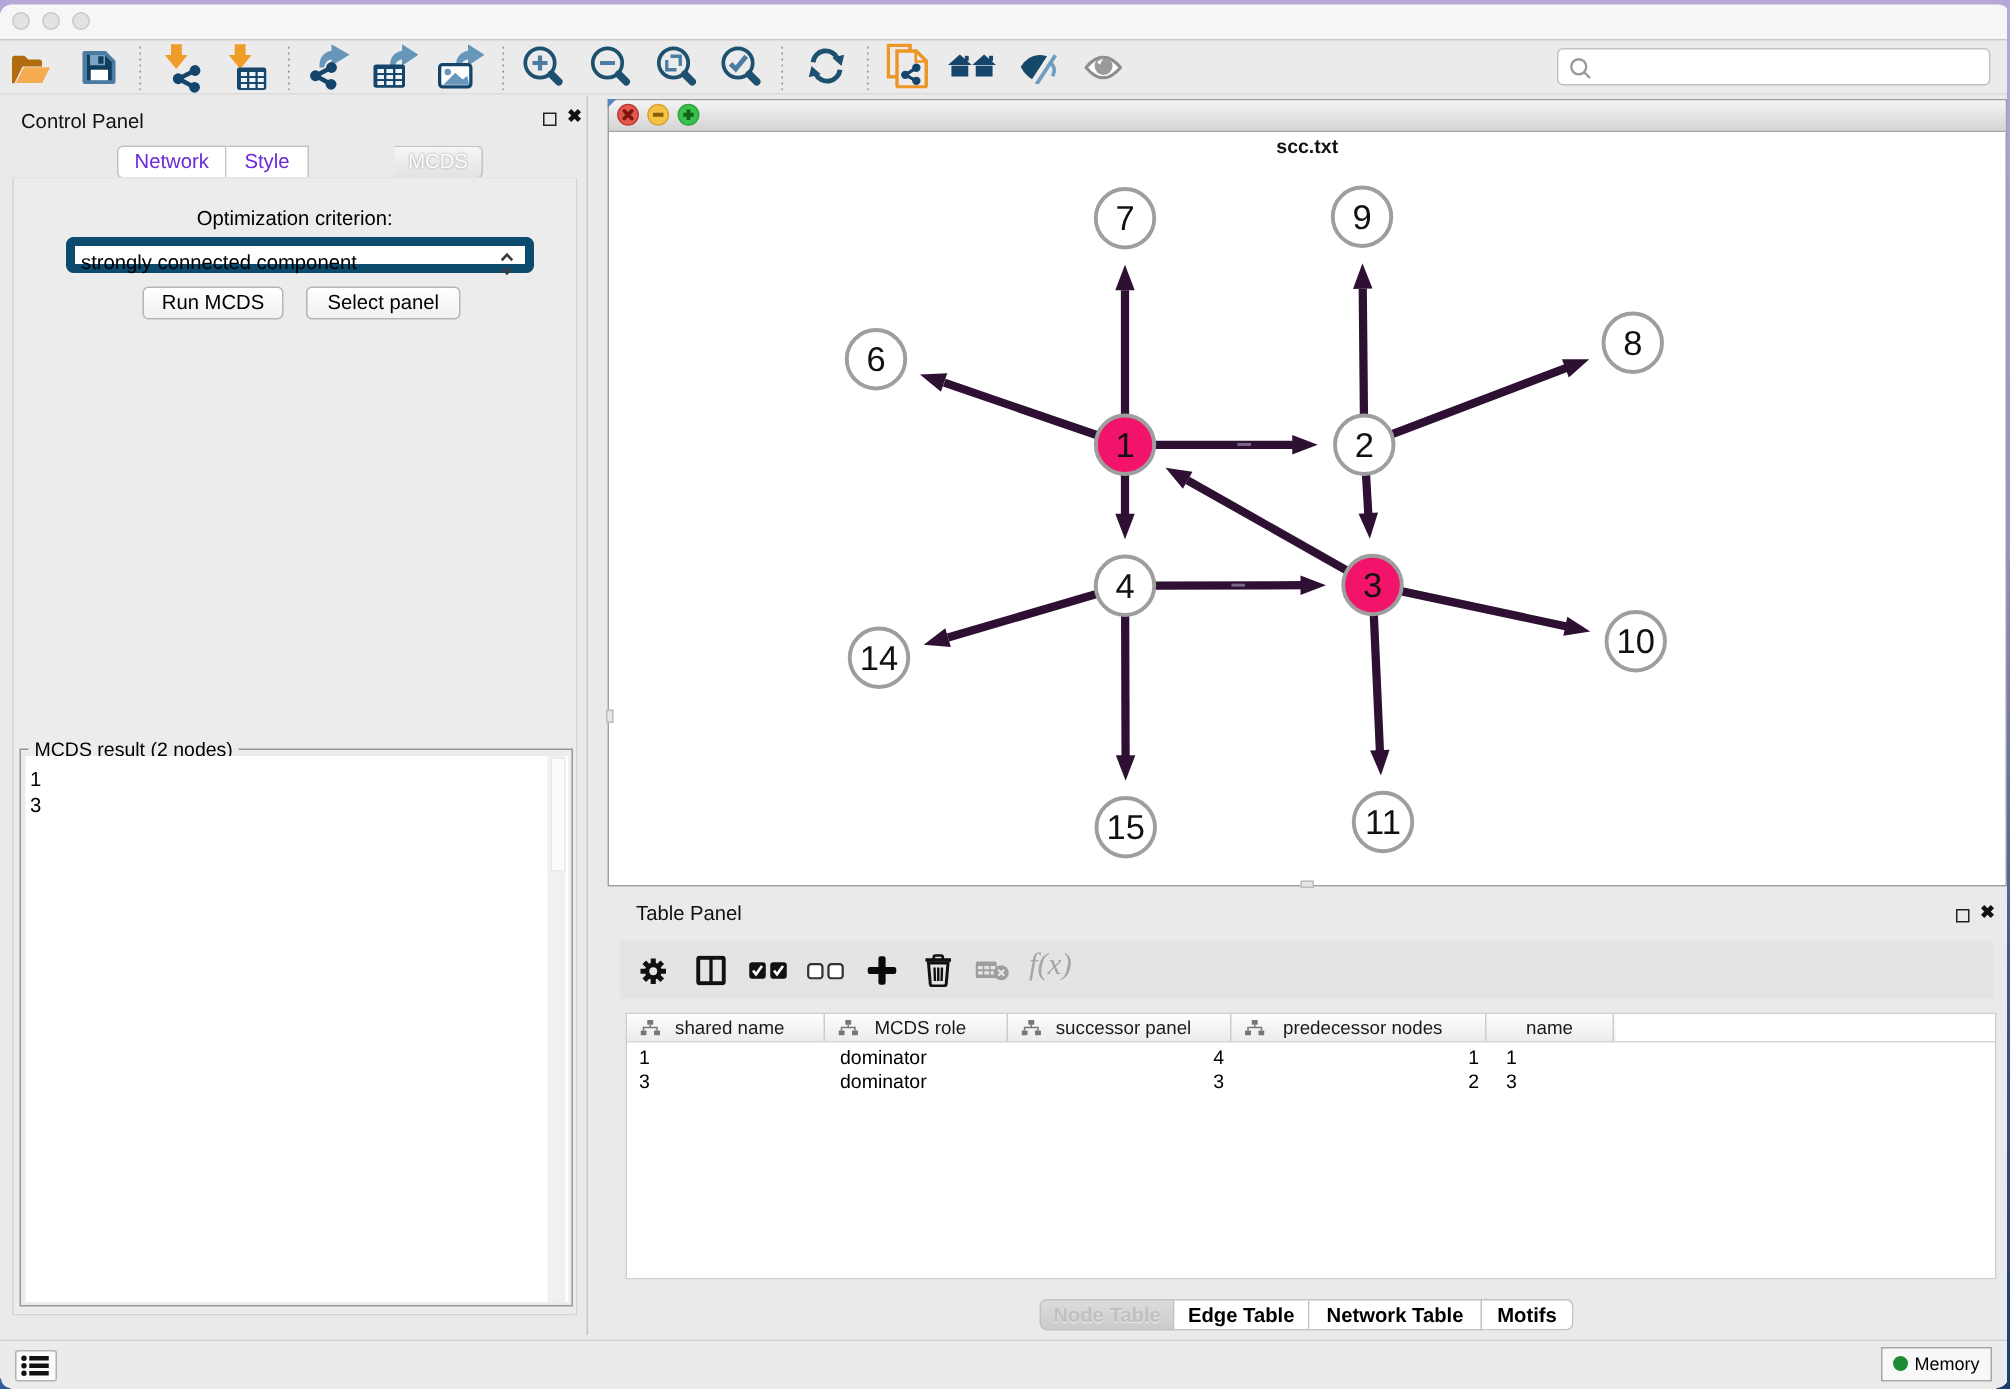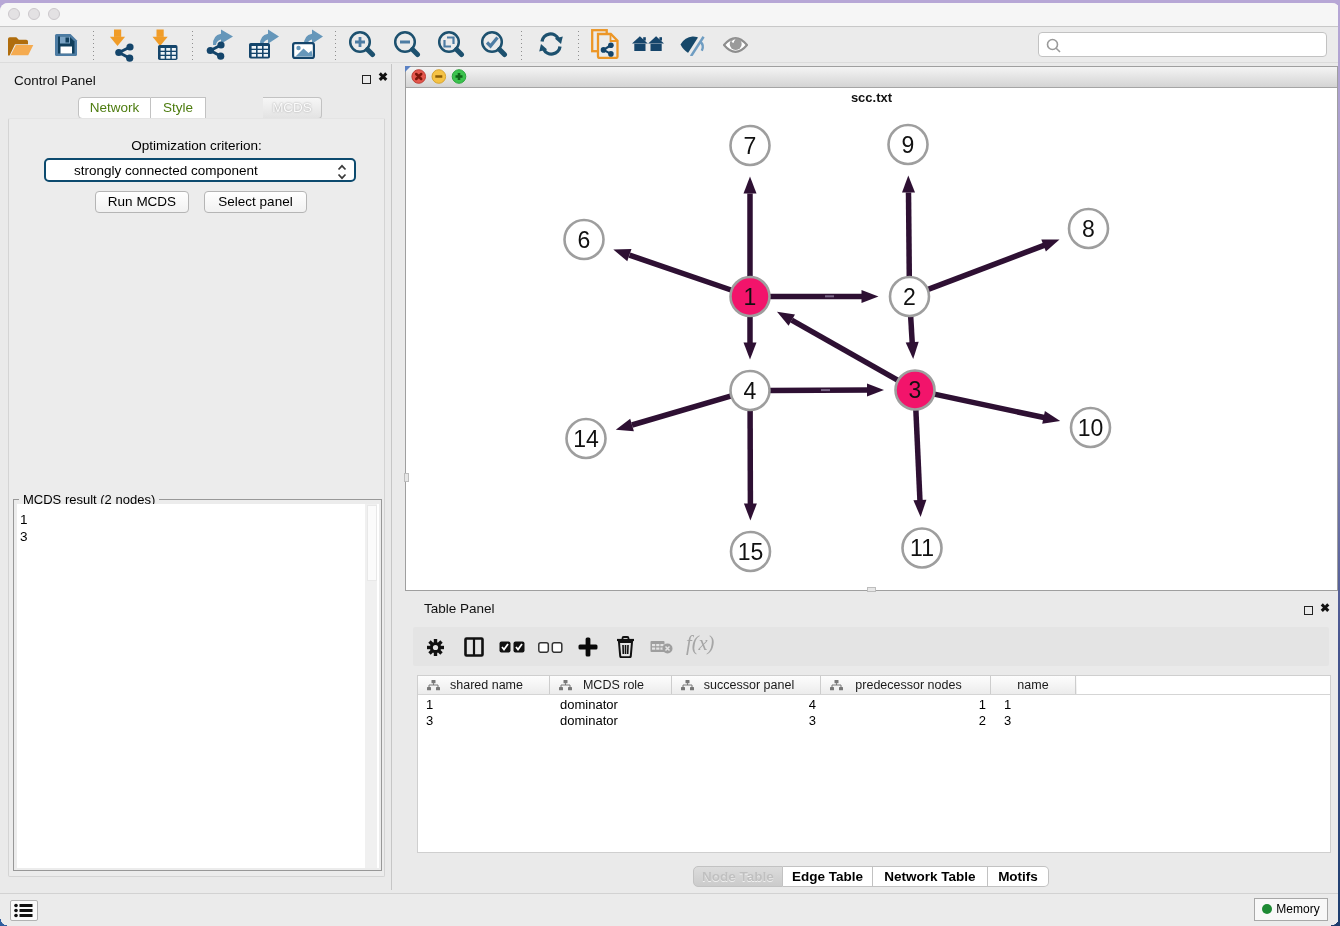--- a/index.html
+++ b/index.html
@@ -30,31 +30,31 @@
   border:1px solid #c2c2c2; border-radius:4px; }
 
 #main { position:absolute; left:0; top:61px; width:100%; height:829px; background:#eaeaea; }
 
 #cp { position:absolute; left:0; top:0; width:392px; height:826px; border-right:1px solid #c6c6c6; }
 #cp-head { position:absolute; left:14px; top:9px; font-size:13.5px; color:#111; }
 .float-ico { position:absolute; width:9px; height:9px; border:1.5px solid #222; background:transparent; }
 .close-x { position:absolute; font-size:12px; font-weight:bold; color:#111; }
 #cp-tabs { position:absolute; left:78px; top:33px; height:22px; display:flex; }
 .tab { height:22px; border:1px solid #c2c2c2; border-left:none; background:#fff;
-  font-size:13.5px; color:#4d7c0f; text-align:center; line-height:20px; }
+  font-size:13.5px; color:#6d28d9; text-align:center; line-height:20px; }
 .tab.first { border-left:1px solid #c2c2c2; border-radius:4px 0 0 4px; }
 .tab.sel { background:linear-gradient(#f6f6f6,#e3e3e3); color:#fcfcfc;
   text-shadow:0 0 2px #9a9a9a; border-radius:0 4px 4px 0; }
 #cp-pane { position:absolute; left:8px; top:54px; width:377px; height:759px;
   border:1px solid #d4d4d4; border-top:1px solid #e4e4e4; border-radius:2px; background:#ececec; }
 #opt-label { position:absolute; left:0; top:19px; width:100%; text-align:center;
   font-size:13.5px; color:#000; }
 #combo { position:absolute; left:35px; top:39px; width:312px; height:24px; background:#fff;
-  border:2px solid #0c4a6e; border-radius:5px; font-size:13.5px; line-height:22px;
-  padding-left:28px; color:#000; }
+  border:6px solid #0c4a6e; border-radius:5px; font-size:13.5px; line-height:22px;
+  padding-left:4px; color:#000; }
 #combo svg { position:absolute; right:6px; top:3px; }
 .btn { position:absolute; height:22px; background:linear-gradient(#ffffff,#f1f1f1);
   border:1px solid #b5b5b5; border-radius:4px; font-size:13.5px; color:#000;
   text-align:center; line-height:20px; }
 #fieldset { position:absolute; left:4px; top:380px; width:369px; height:372px;
   border:1px solid #989898; background:#ececec; }
 #fs-legend { position:absolute; left:5px; top:-8px; background:#ececec; padding:0 4px;
   font-size:13px; color:#000; }
 #fs-white { position:absolute; left:3px; top:4px; width:362px; height:364px; background:#fff; }
 #fs-scroll { position:absolute; right:2px; top:0px; width:12px; height:364px; background:#f0f0f0; }

